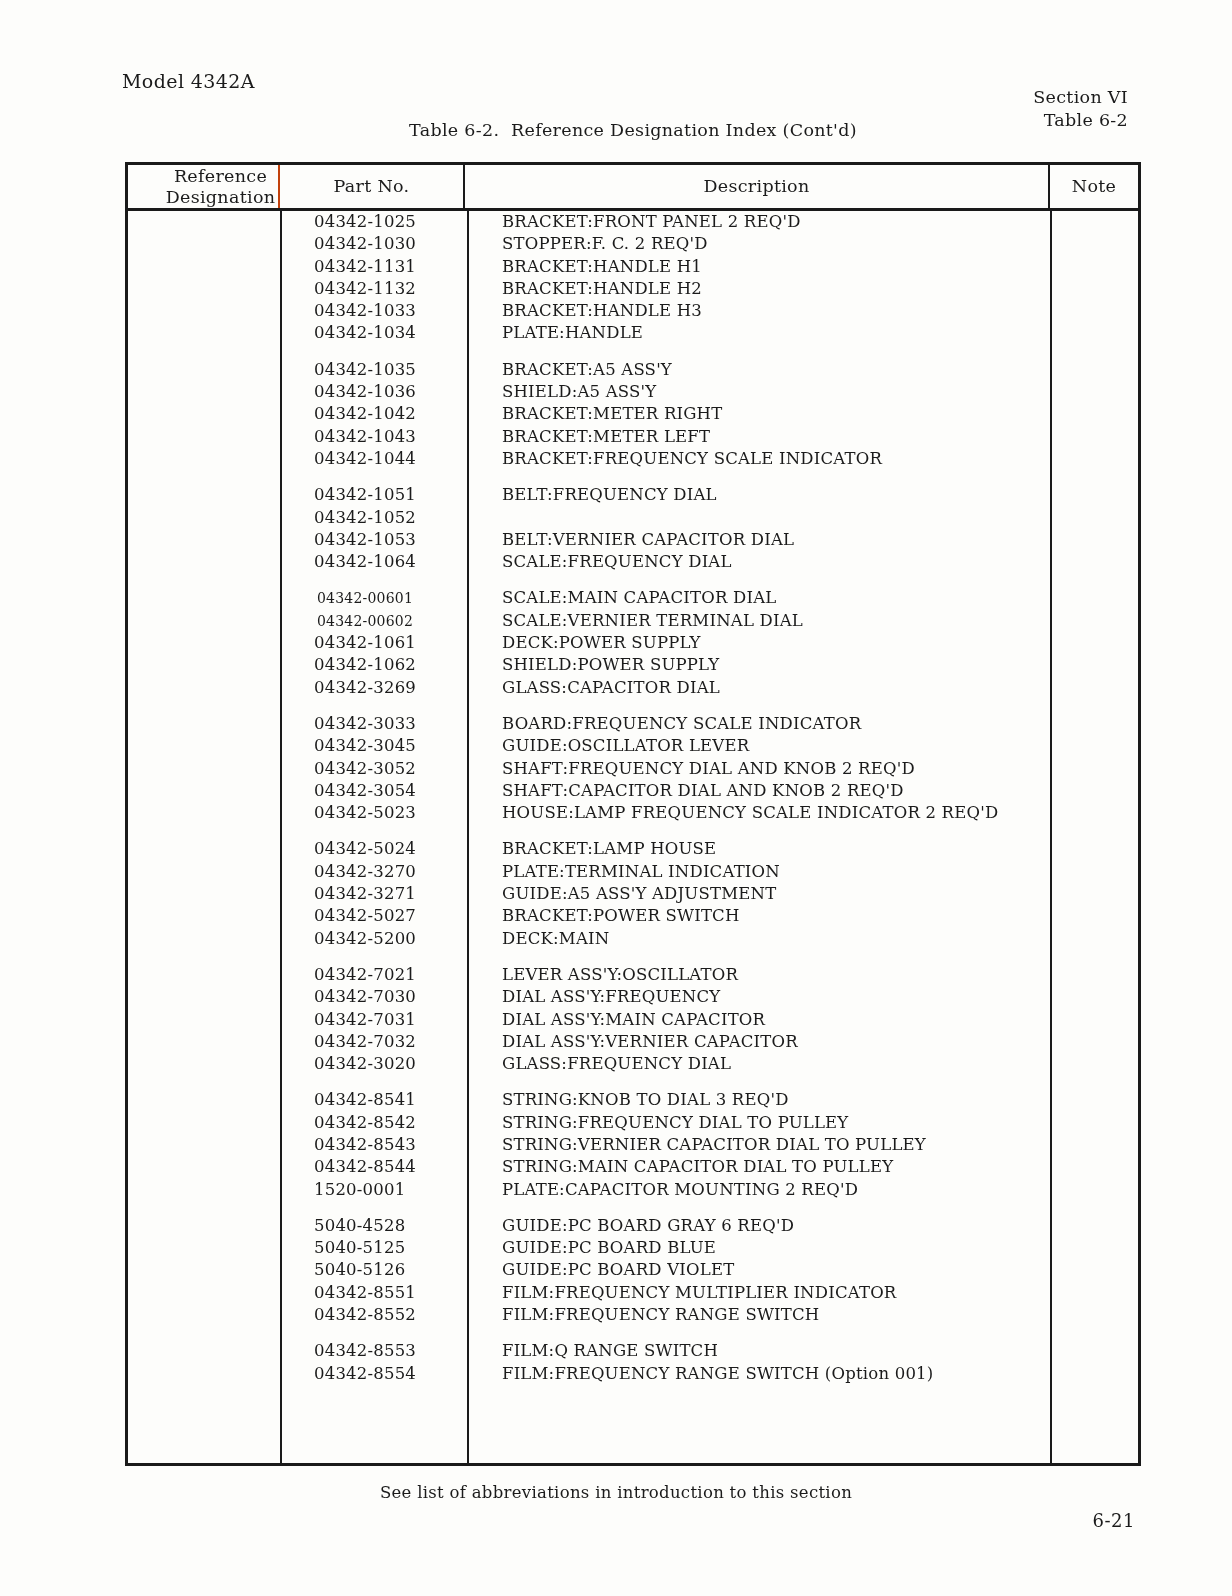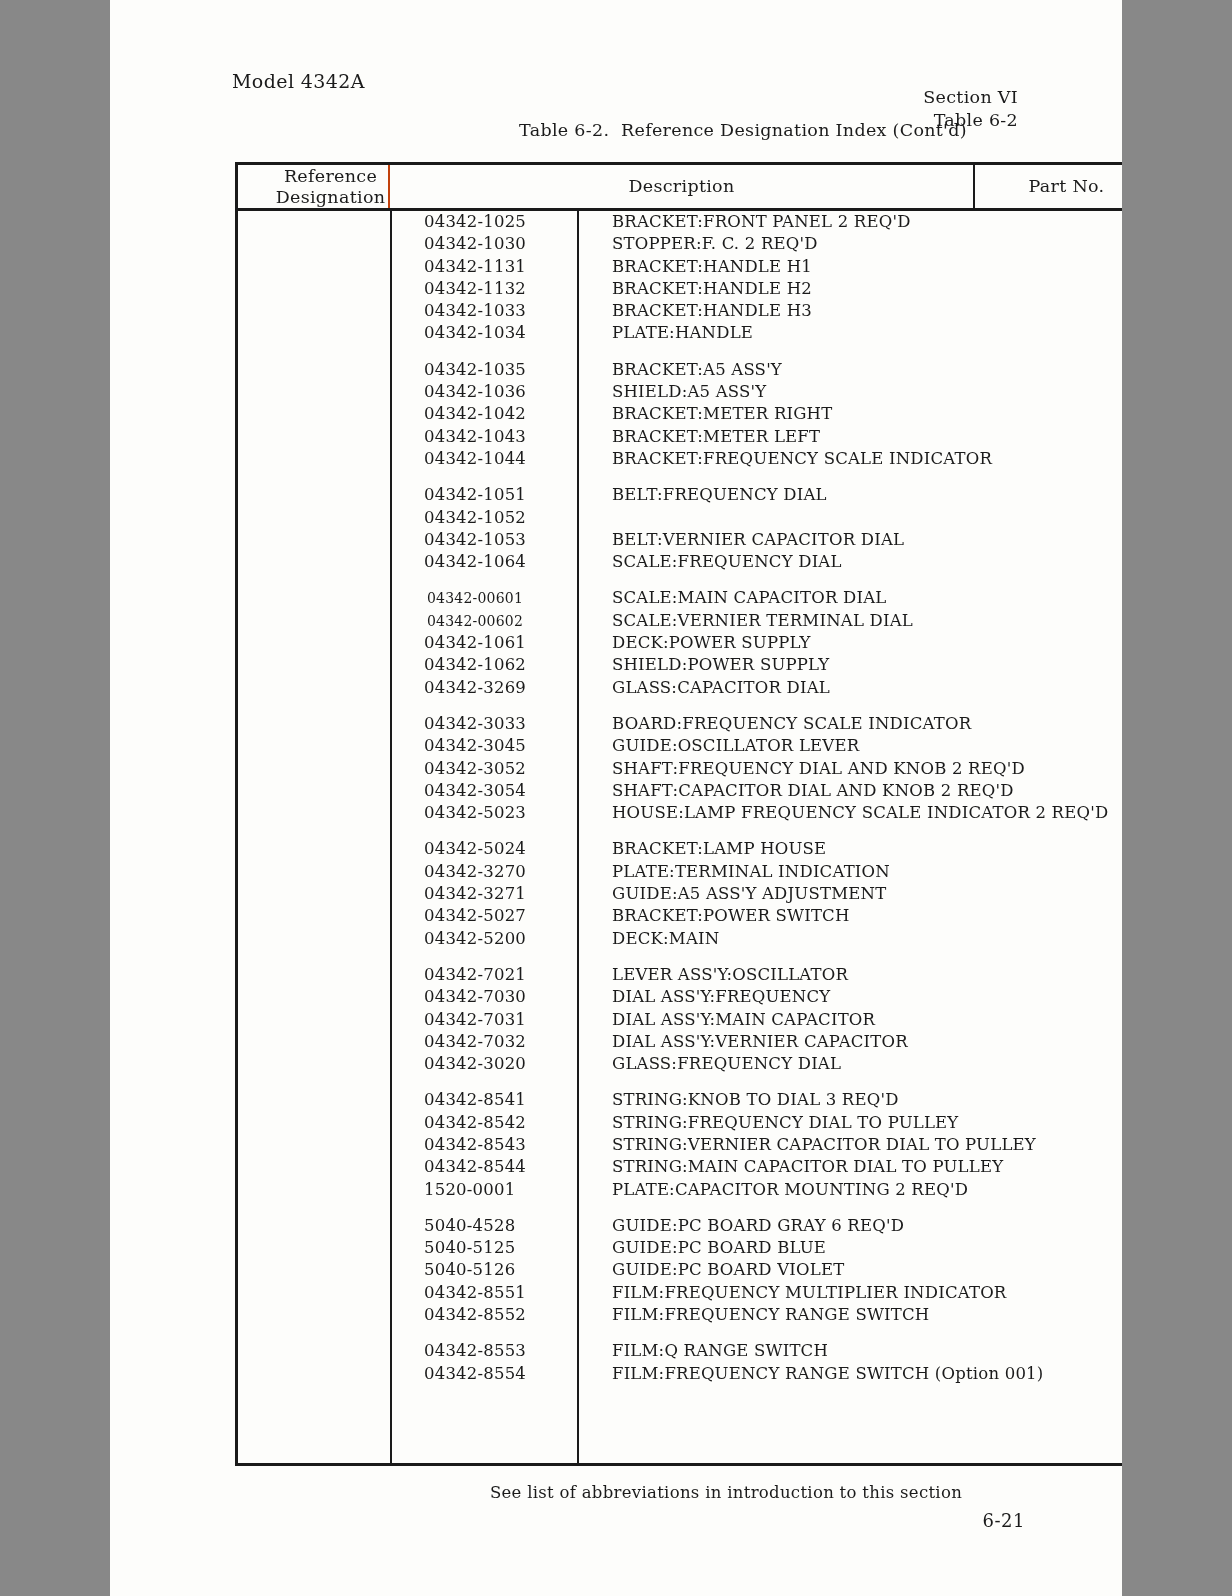--- a/index.html
+++ b/index.html
@@ -1,18 +1,18 @@
 <!DOCTYPE html>
 <html><head>
 <meta charset="utf-8">
 <style>
   html, body { margin: 0; padding: 0; background: #888; }
   .page {
     position: relative;
-    width: 1012px;
+    width: 1232px;
     height: 1596px;
     margin: 0 auto;
     background: #fdfdfb;
     color: #1b1b1b;
     font-family: "DejaVu Serif", "Liberation Serif", serif;
     overflow: hidden;
   }
   .model-no {
     position: absolute;
     left: 122px;
@@ -135,25 +135,25 @@
     <div>Table 6-2</div>
   </div>
 
   <div class="table-title">Table 6-2.  Reference Designation Index (Cont'd)</div>
 
   <div class="ref-table">
     <div class="thead">
       <div class="th col-ref">
         <span class="wrap">Reference Designation</span>
       </div>
+      <div class="th col-part">
+        <span>Part No.</span>
+      </div>
       <div class="th col-desc">
         <span>Description</span>
-      </div>
-      <div class="th col-part">
-        <span>Part No.</span>
       </div>
       <div class="th col-note">
         <span>Note</span>
       </div>
     </div>
     <div class="tbody">
       <div class="vline v1"></div>
       <div class="vline v2"></div>
       <div class="vline v3"></div>
       <div class="rows">

